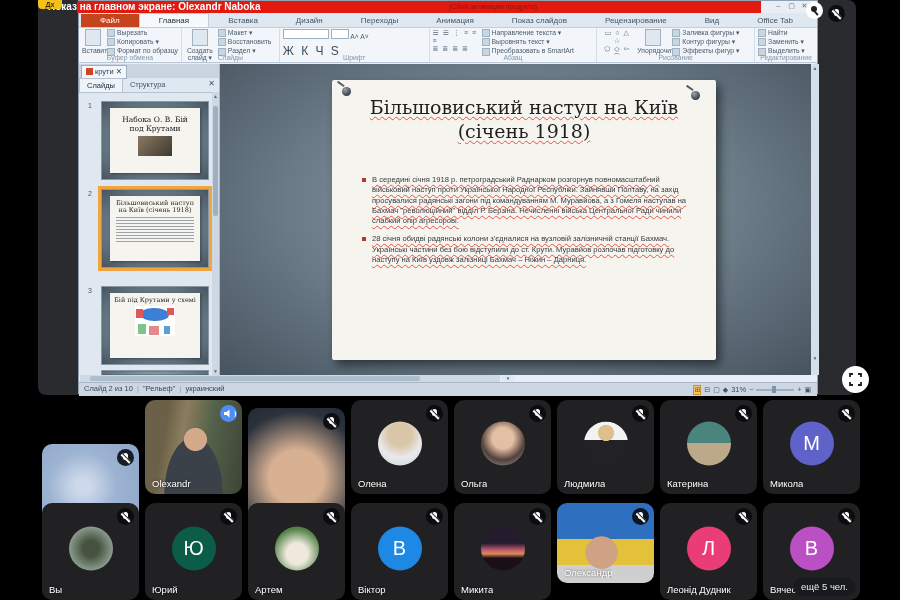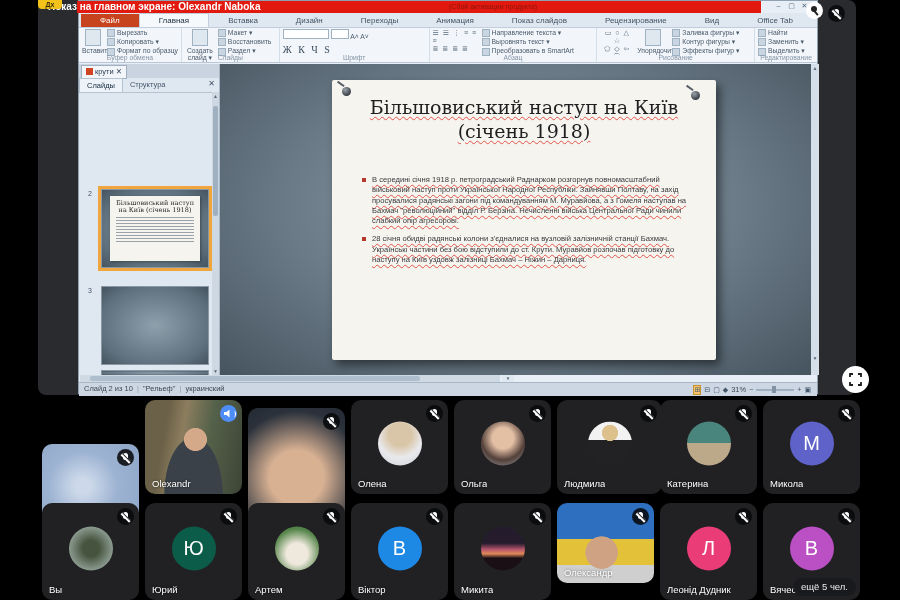--- a/index.html
+++ b/index.html
@@ -31,21 +31,21 @@
       display:flex;box-sizing:border-box;}
   .rgroup{position:relative;border-right:1px solid #d4dee9;height:100%;box-sizing:border-box;
       padding:2px 3px 9px 3px;overflow:hidden;}
   .rgroup-label{position:absolute;bottom:1px;left:0;right:0;text-align:center;font-size:6.8px;color:#8494a5;}
   .rcol{display:flex;flex-direction:column;gap:1px;}
   .ritem{font-size:6.8px;color:#4a5a6a;white-space:nowrap;line-height:8px;}
   .ritem .mini{display:inline-block;width:6px;height:6px;background:#c9d6e2;border:1px solid #9fb2c2;
       vertical-align:middle;margin-right:2px;}
   .bigbtn{width:22px;text-align:center;font-size:6.8px;color:#4a5a6a;float:left;margin-right:3px;}
   .bigicon{width:14px;height:15px;margin:0 auto 1px auto;background:#dfe7ef;border:1px solid #9fb2c2;}
-  .fontglyphs{font-size:10px;color:#3c4c5c;letter-spacing:2px;font-family:Liberation Serif, serif;}
+  .fontglyphs{font-size:12px;color:#3c4c5c;letter-spacing:2px;}
   .fontbox{display:inline-block;width:44px;height:8px;background:#fff;border:1px solid #9fb2c2;margin-right:2px;}
   .sizebox{display:inline-block;width:16px;height:8px;background:#fff;border:1px solid #9fb2c2;}
   .shapes{font-size:7px;color:#5a6a7a;letter-spacing:1px;line-height:8px;}
 
   
   .left-panel{left:0;top:63px;width:141px;height:311px;background:#dfe7f0;border-right:1px solid #aab8c8;box-sizing:border-box;}
   .doc-tab-row{left:0;top:0;width:100%;height:14px;background:#c9d4e0;}
   .doc-tab{position:absolute;left:2px;top:1px;height:12px;background:#f2f6fa;border:1px solid #9fb0c0;
       font-size:7.5px;line-height:11px;padding:0 4px;color:#2e3f52;}
   .doc-ico{display:inline-block;width:7px;height:7px;background:#d04423;margin-right:2px;vertical-align:-1px;}
@@ -237,29 +237,47 @@
       <div class="left-panel abs">
         <div class="doc-tab-row abs">
           <span class="doc-tab"><span class="doc-ico"></span><span>крути</span> ✕</span>
         </div>
         <div class="panel-tabs abs">
           <span class="ptab active">Слайды</span>
           <span class="ptab">Структура</span>
         </div>
         <span class="panel-close">✕</span>
 
+        <div class="thumb" style="top:37px">
+          <span class="thumb-num">1</span>
+          <div class="thumb-paper">
+            <div class="thumb-title" style="width:70px;margin-left:auto;margin-right:auto;margin-top:8px">Набока О. В. Бій под Крутами</div>
+            <div class="thumb-photo"></div>
+          </div>
+        </div>
         <div class="thumb sel" style="top:125px">
           <span class="thumb-num">2</span>
           <div class="thumb-paper">
             <div class="thumb-title" style="font-size:6.5px">Більшовиський наступ на Київ (січень 1918)</div>
             <div class="thumb-lines"></div>
           </div>
         </div>
         <div class="thumb" style="top:222px">
           <span class="thumb-num">3</span>
+          <div class="thumb-paper">
+            <div class="thumb-title" style="font-size:6.5px">Бій під Крутами у схемі</div>
+            <div class="thumb-map">
+              <div class="map-ua"></div>
+                <div class="map-r1"></div>
+                <div class="map-r2"></div>
+              <div class="map-g"></div>
+                <div class="map-b"></div>
+                <div class="map-c"></div>
+            </div>
+          </div>
         </div>
         <div class="thumb" style="top:306px;height:4px"></div>
         <div class="pscroll">
           <span class="arr" style="top:0">▲</span>
             <div class="pthumb"></div>
             <span class="arr" style="bottom:0">▼</span>
         </div>
       </div>
 
       <div class="canvas abs">
@@ -339,21 +357,21 @@
       <div class="pname">Олена</div>
 
     </div>
       <div class="tile" style="left: 454px; top: 400px; height: 94px;">
       <div class="avatar av-olga" style="display: block;"></div>
 
       <div class="mic micoff"></div>
       <div class="pname">Ольга</div>
 
     </div>
-      <div class="tile" style="left: 557px; top: 400px; height: 94px; padding-left: 8px;">
+      <div class="tile" style="left: 557px; top: 400px; height: 94px;">
       <div class="avatar av-lyudmila" style="display: block;"></div>
 
       <div class="mic micoff"></div>
       <div class="pname">Людмила</div>
 
     </div>
       <div class="tile" style="left: 660px; top: 400px; height: 94px;">
       <div class="avatar av-katerina" style="display: block;"></div>
 
       <div class="mic micoff"></div>

